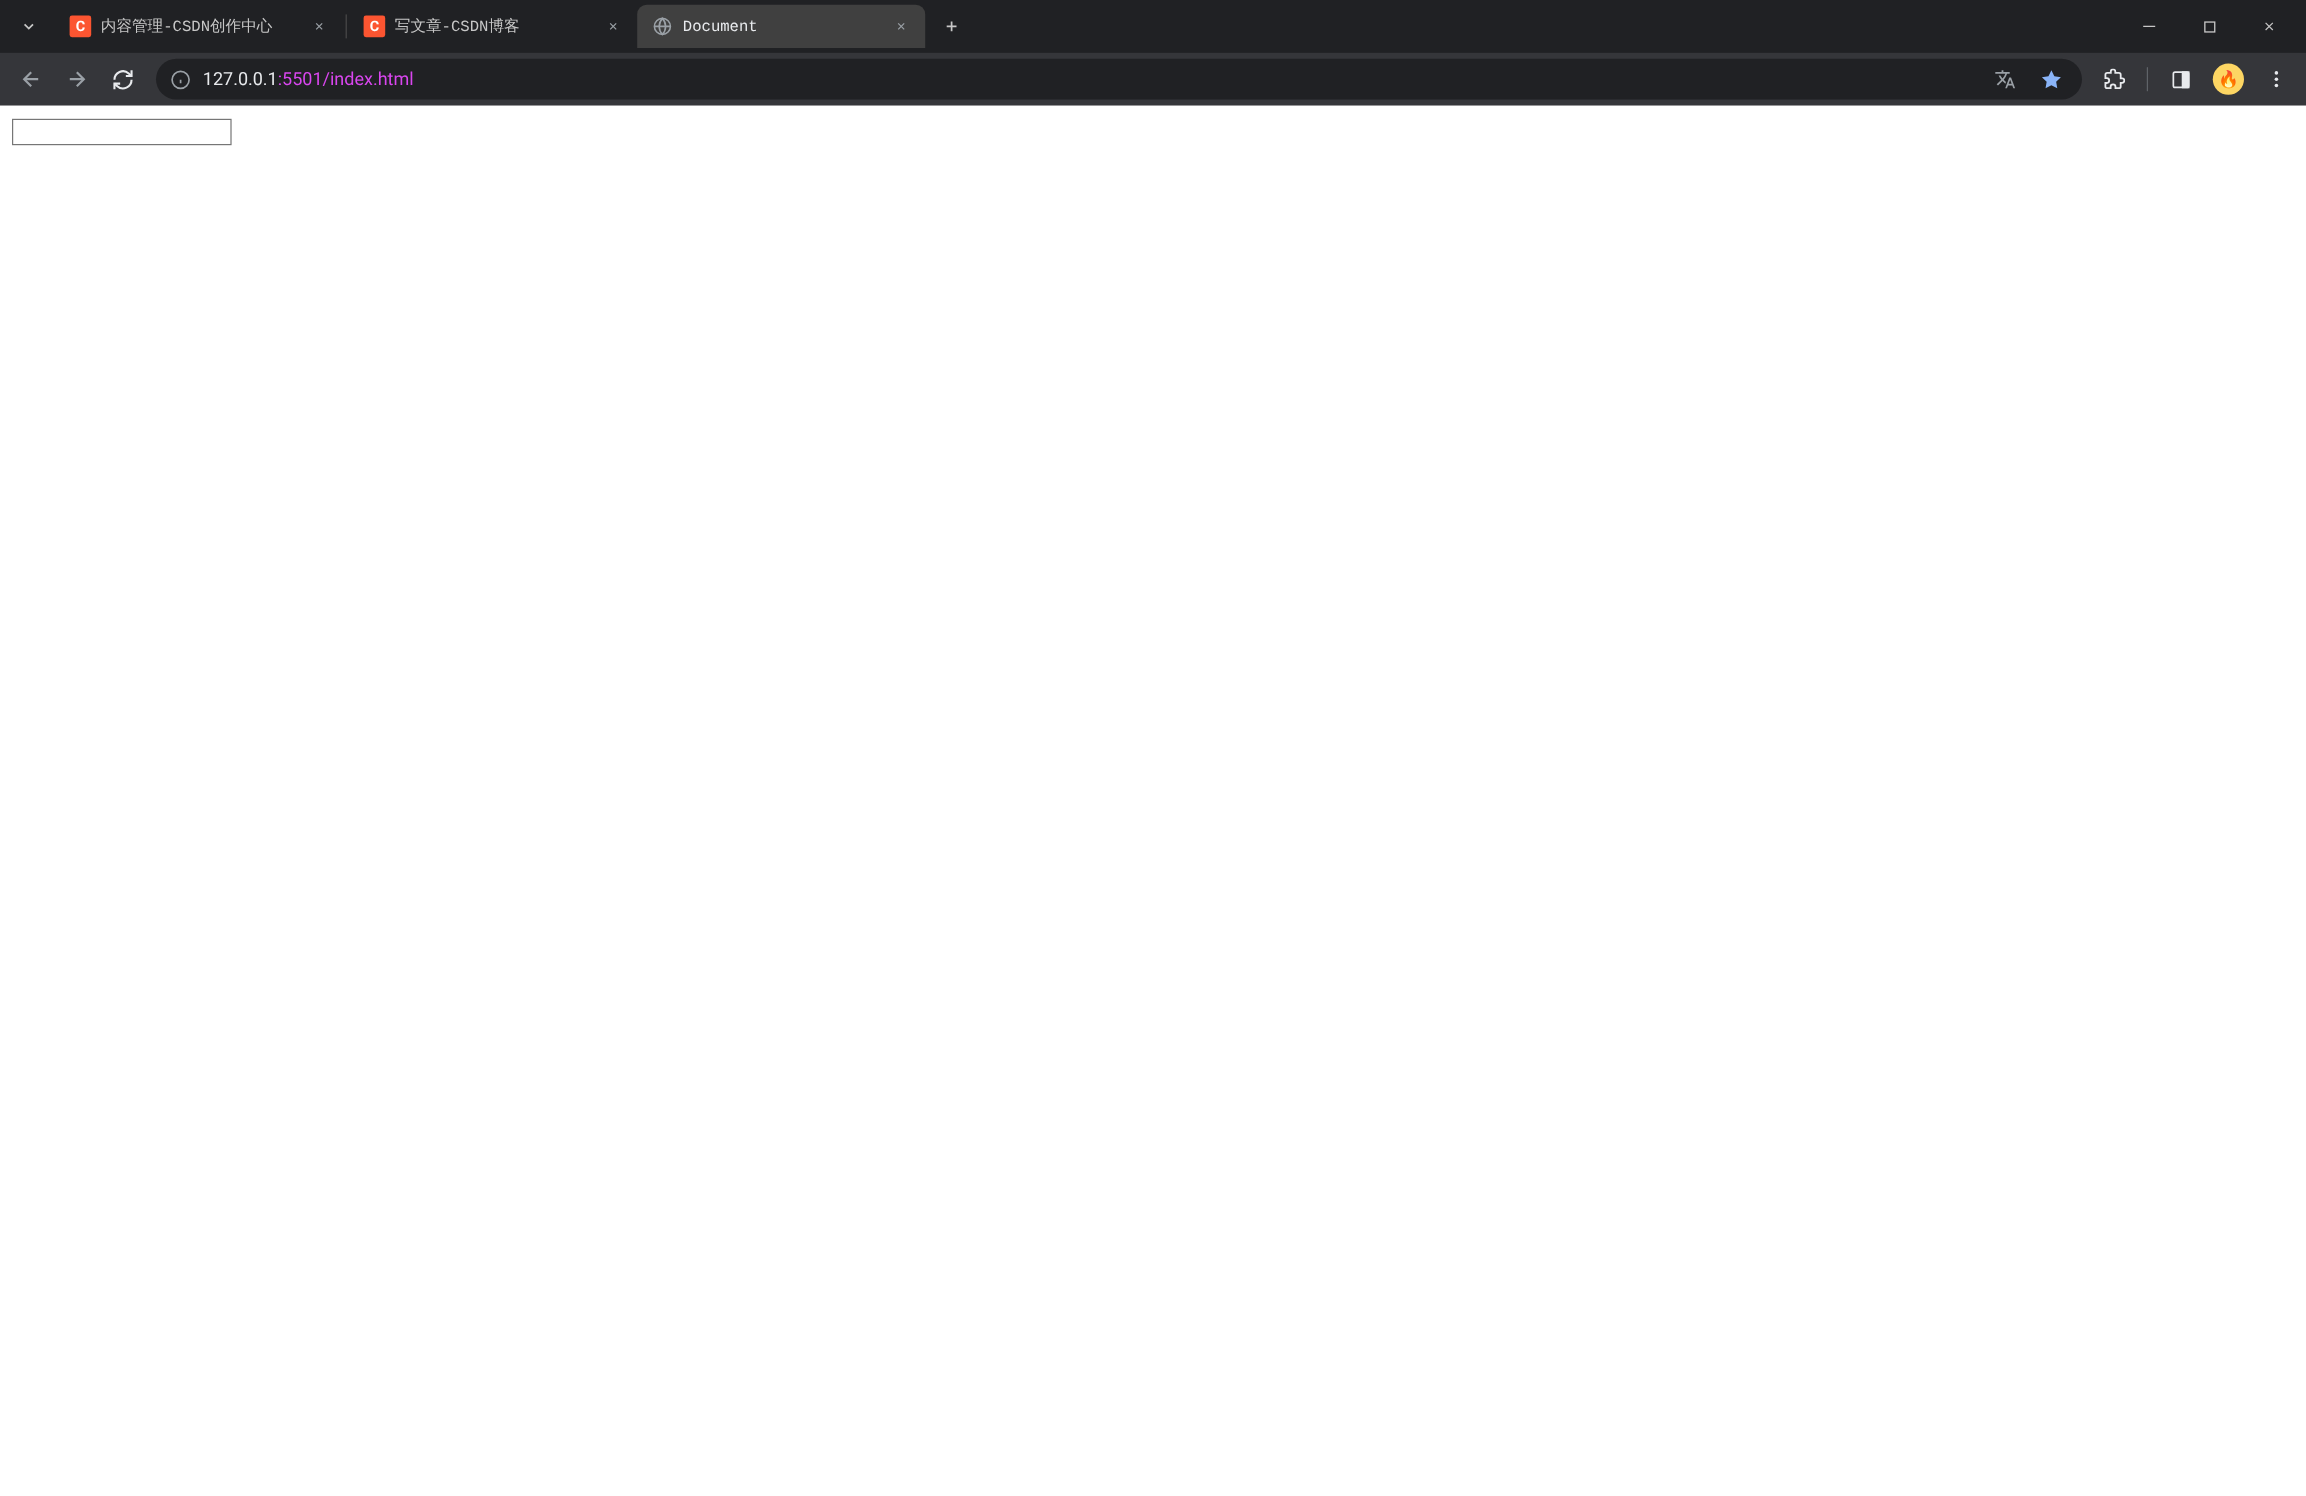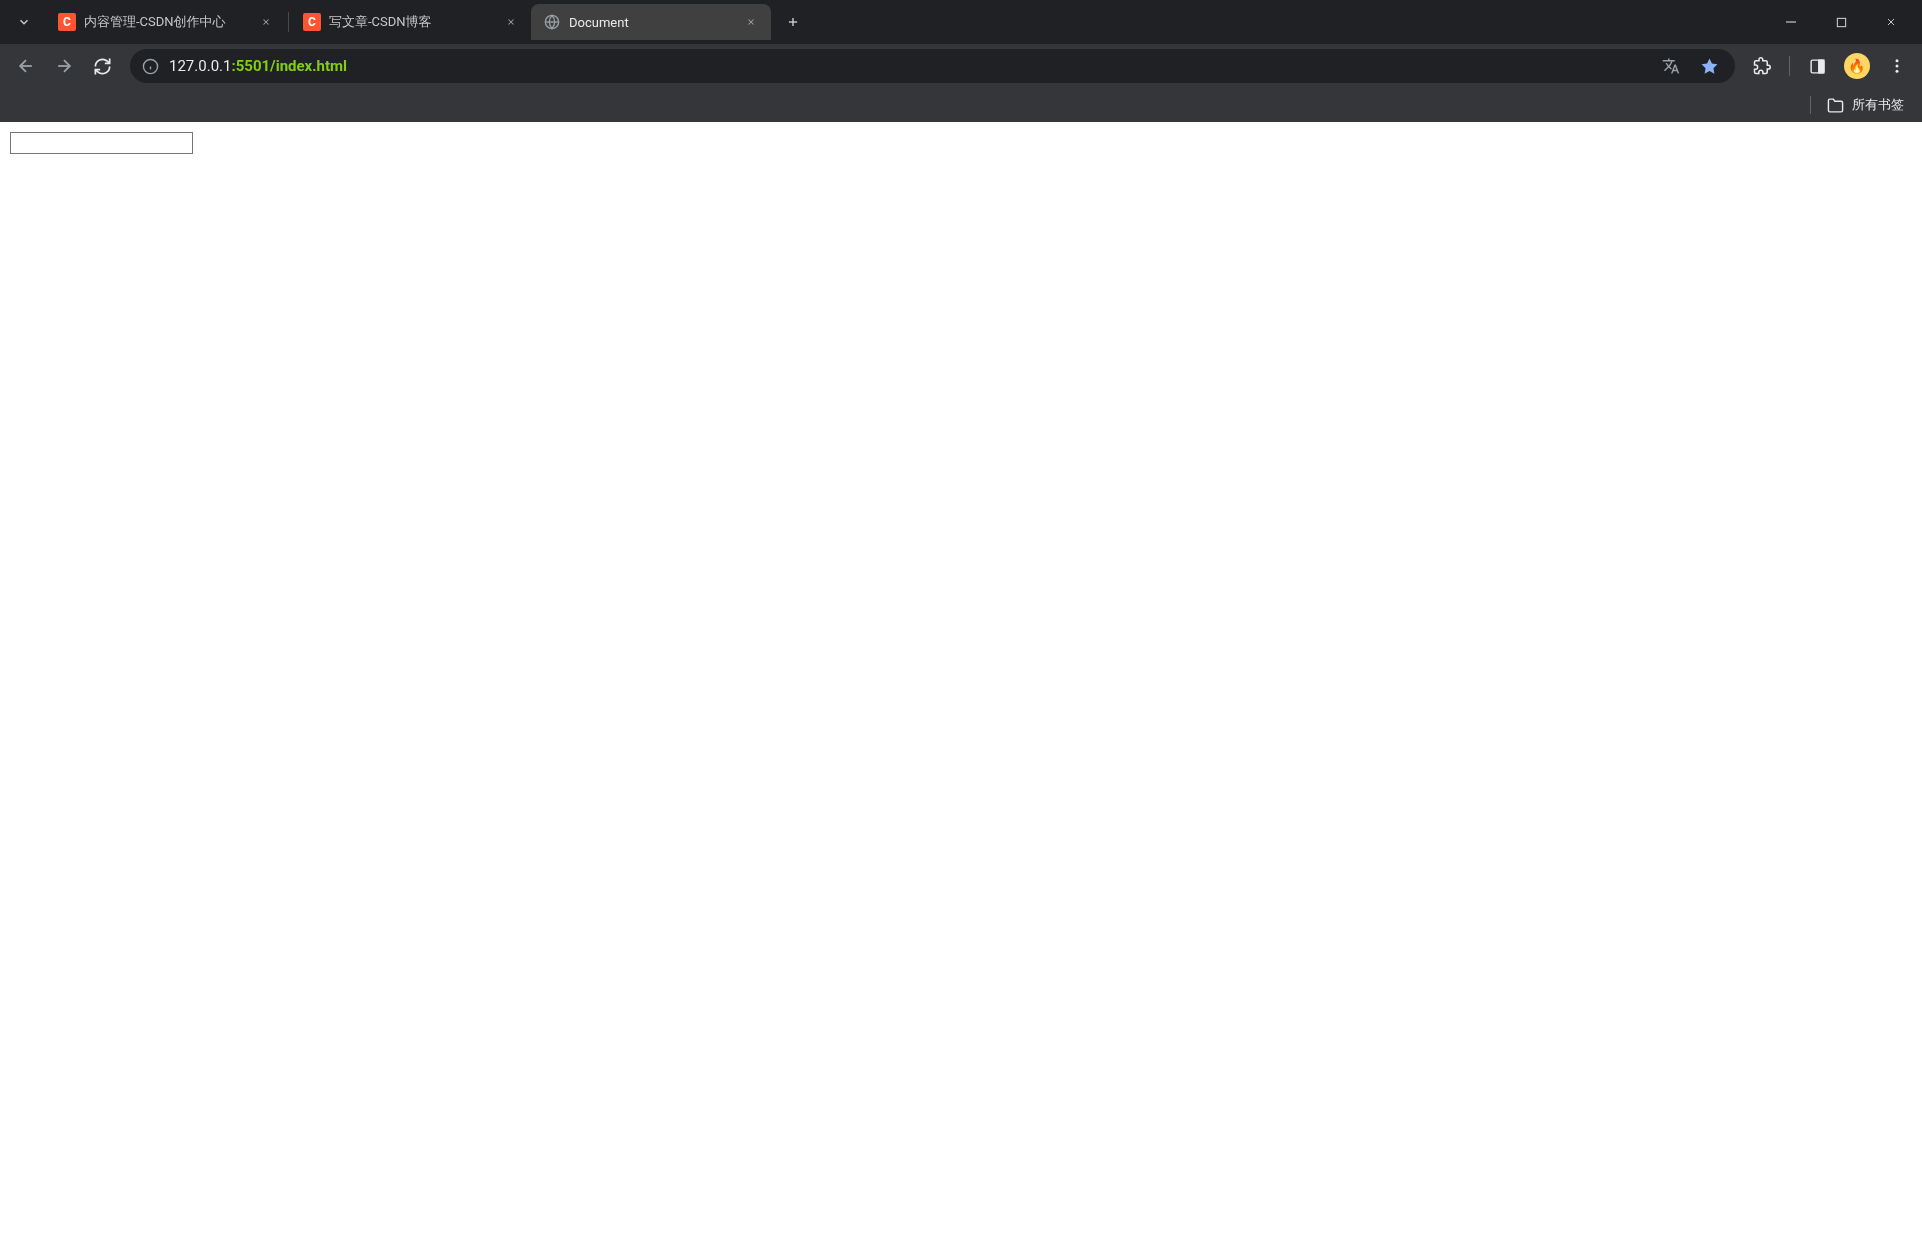--- a/index.html
+++ b/index.html
@@ -78,20 +78,21 @@
       border-radius: 2px;
     }
     .globe-icon {
       color: #9aa0a6;
     }
     .tab-title {
       flex: 1;
       overflow: hidden;
       text-overflow: ellipsis;
       white-space: nowrap;
+      font-family: Liberation Mono, monospace;
     }
     .tab-close {
       width: 16px;
       height: 16px;
       display: flex;
       align-items: center;
       justify-content: center;
       border-radius: 50%;
       color: #9aa0a6;
       flex-shrink: 0;
@@ -165,22 +166,21 @@
       display: flex;
       align-items: center;
     }
     .url-text {
       flex: 1;
       color: #e8eaed;
       font-size: 15px;
       white-space: nowrap;
     }
     .url-path {
-      color: #84cc16;
-      font-weight: bold;
+      color: #d946ef;
     }
     .addr-icon {
       width: 28px;
       height: 28px;
       display: flex;
       align-items: center;
       justify-content: center;
       color: #9aa0a6;
       cursor: pointer;
       border-radius: 50%;
@@ -409,28 +409,17 @@
       <div class="toolbar-icon">
         <svg width="18" height="18" viewBox="0 0 24 24" fill="currentColor">
             <circle cx="12" cy="5" r="2"></circle>
             <circle cx="12" cy="12" r="2"></circle>
             <circle cx="12" cy="19" r="2"></circle>
           </svg>
       </div>
     </div>
   </div>
 
-  <div class="bookmarks-bar">
-    <div class="bookmarks-sep"></div>
-    <div class="all-bookmarks">
-      <span>
-        <svg width="17" height="17" viewBox="0 0 24 24" fill="none" stroke="currentColor" stroke-width="2">
-            <path d="M22 19a2 2 0 0 1-2 2H4a2 2 0 0 1-2-2V5a2 2 0 0 1 2-2h5l2 3h9a2 2 0 0 1 2 2z"></path>
-          </svg>
-      </span>
-      <span>所有书签</span>
-    </div>
-  </div>
 </div>
 
 <div class="page-content">
   <input type="text" class="page-input" value="" style="">
 </div>
 
 </body></html>

